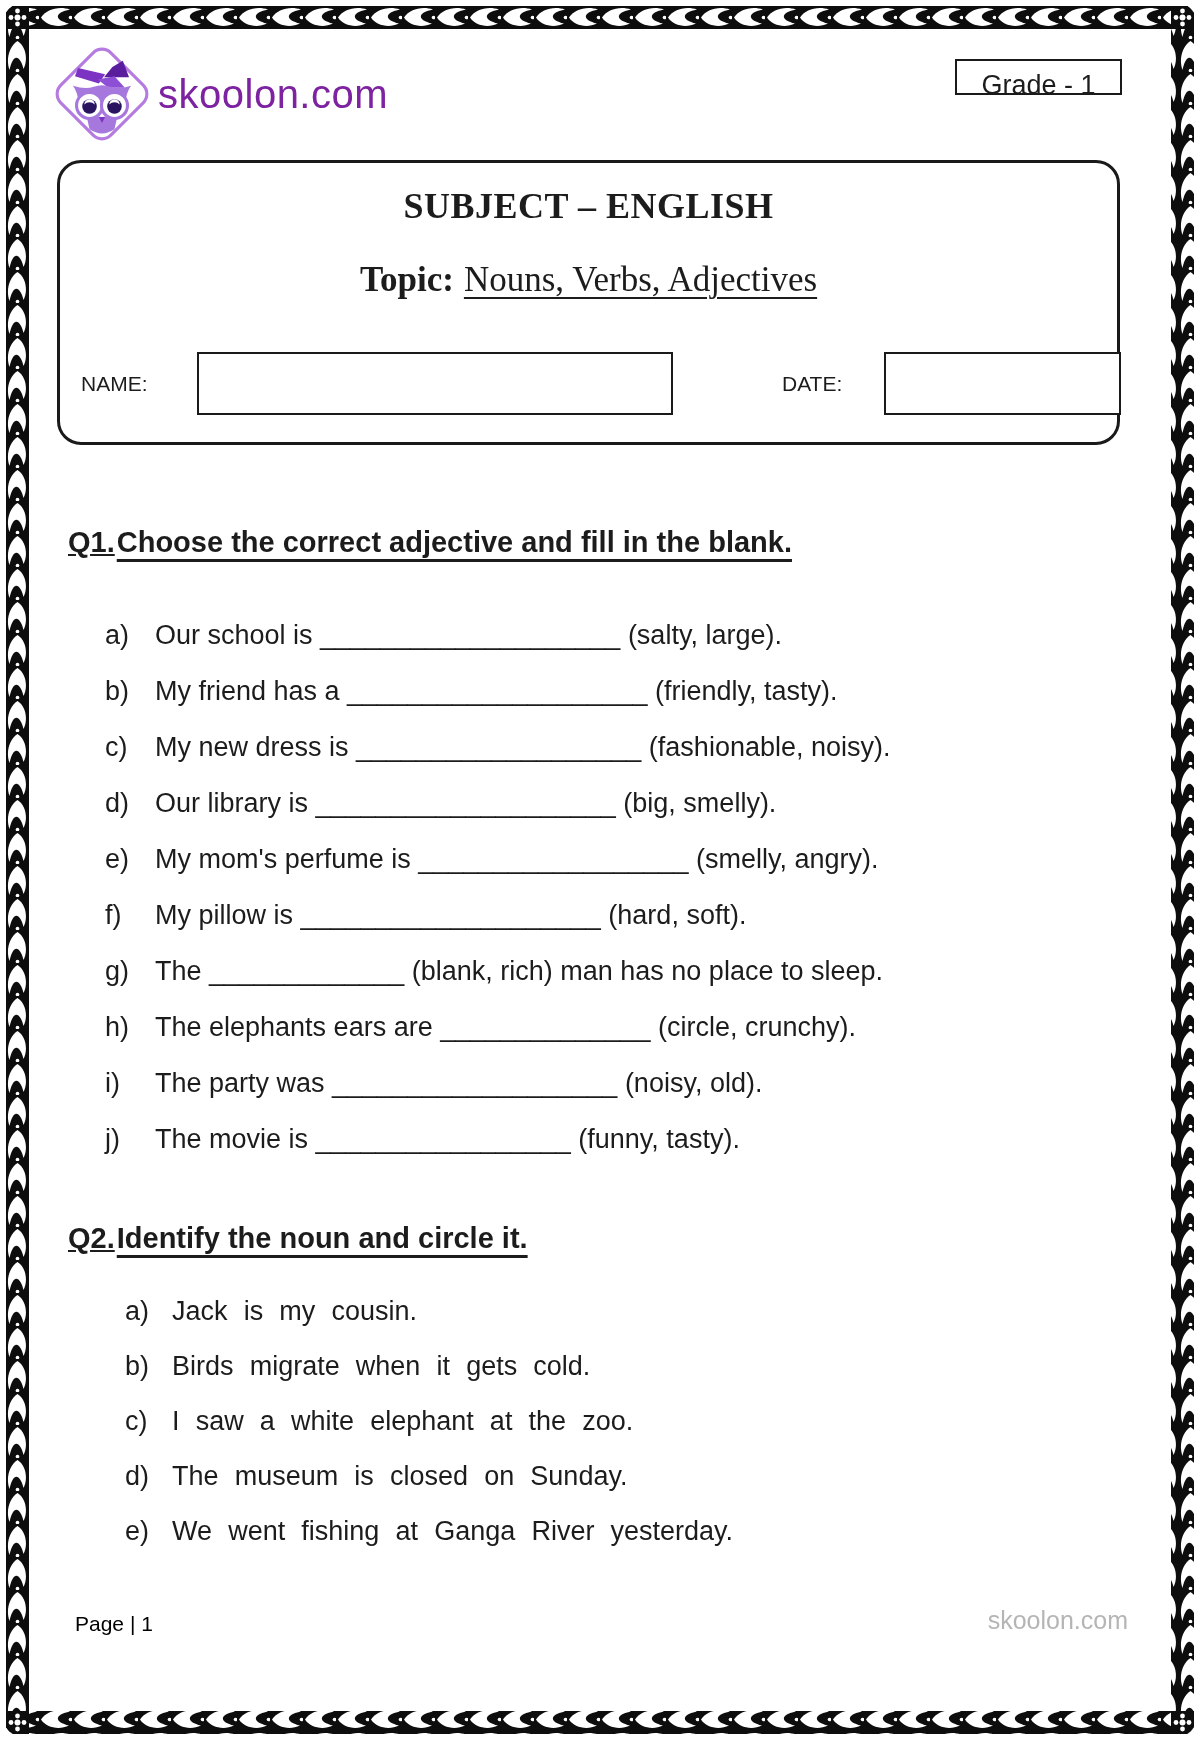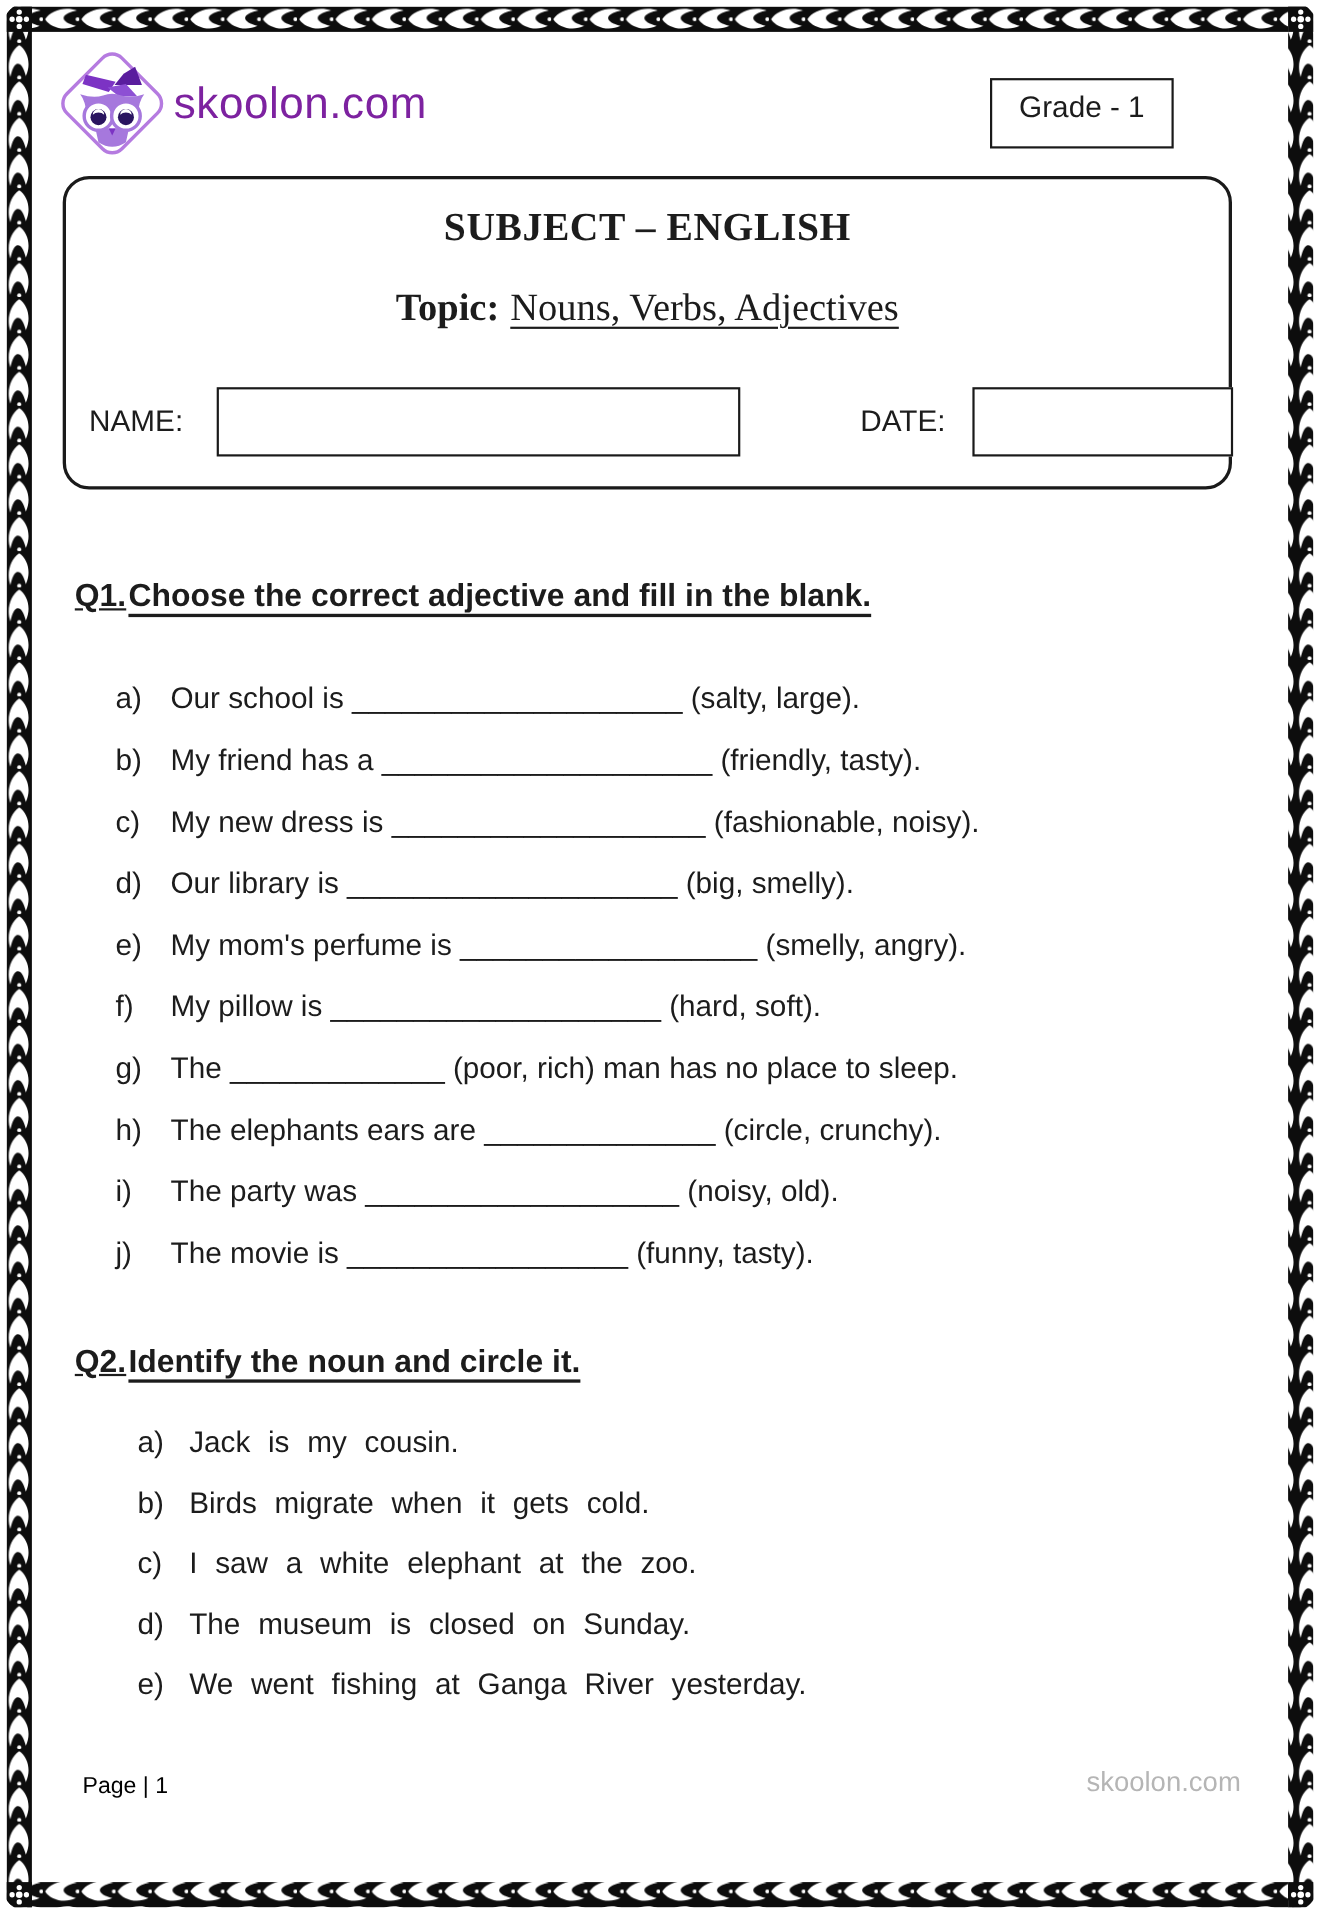--- a/index.html
+++ b/index.html
@@ -9,43 +9,43 @@
   }
   .border-svg { position:absolute; left:6px; top:6px; }
 
   
   .logo-svg { position:absolute; left:50px; top:42px; }
   .brand-name {
     position:absolute; left:158px; top:70px; font-size:40px; line-height:48px;
     color:#7d22a0; letter-spacing:0.5px;
   }
   .grade-badge {
-    position:absolute; left:900px; top:59px; width:167px; height:64px;
+    position:absolute; left:955px; top:59px; width:167px; height:36px;
     border:2.5px solid #1a1a1a; box-sizing:border-box;
-    text-align:center; line-height:49px; font-size:27px;margin-top:12px;
+    text-align:center; line-height:49px; font-size:27px;
   }
 
   
   .header-box {
     position:absolute; left:57px; top:160px; width:1063px; height:285px;
     border:3px solid #1a1a1a; border-radius:24px; box-sizing:border-box;
   }
   .subject-title {
     position:absolute; left:0; top:22px; width:100%; text-align:center;
     font-family:"Liberation Serif", serif; font-weight:bold; font-size:36px;
     letter-spacing:0.5px;
   }
   .topic-line {
     position:absolute; left:0; top:97px; width:100%; text-align:center;
     font-family:"Liberation Serif", serif; font-size:35px;
   }
   .topic-line .t-label { font-weight:bold; margin-right:10px; }
   .topic-line .t-value { text-decoration:underline; text-decoration-thickness:2px; text-underline-offset:6px;text-align:center; }
 
-  .field-label { position:absolute; top:189px; height:63px; line-height:63px; font-size:27px; }
+  .field-label { position:absolute; top:189px; height:63px; line-height:63px; font-size:21px; }
   .name-label { left:21px; }
   .date-label { left:722px; }
   .field-box {
     position:absolute; top:189px; height:63px; box-sizing:border-box;
     border:2.5px solid #1a1a1a; background:#fff;
   }
   .name-box { left:137px; width:476px; }
   .date-box { left:824px; width:237px; }
 
   
@@ -190,21 +190,21 @@
     <li>
         <span class="letter">e)</span>
         <span class="txt">My mom's perfume is __________________ (smelly, angry).</span>
       </li>
     <li>
         <span class="letter">f)</span>
         <span class="txt">My pillow is ____________________ (hard, soft).</span>
       </li>
     <li>
         <span class="letter">g)</span>
-        <span class="txt">The _____________ (poor, rich) man has no place to sleep.</span>
+        <span class="txt">The _____________ (blank, rich) man has no place to sleep.</span>
       </li>
     <li>
         <span class="letter">h)</span>
         <span class="txt">The elephants ears are ______________ (circle, crunchy).</span>
       </li>
     <li>
         <span class="letter">i)</span>
         <span class="txt">The party was ___________________ (noisy, old).</span>
       </li>
     <li>

